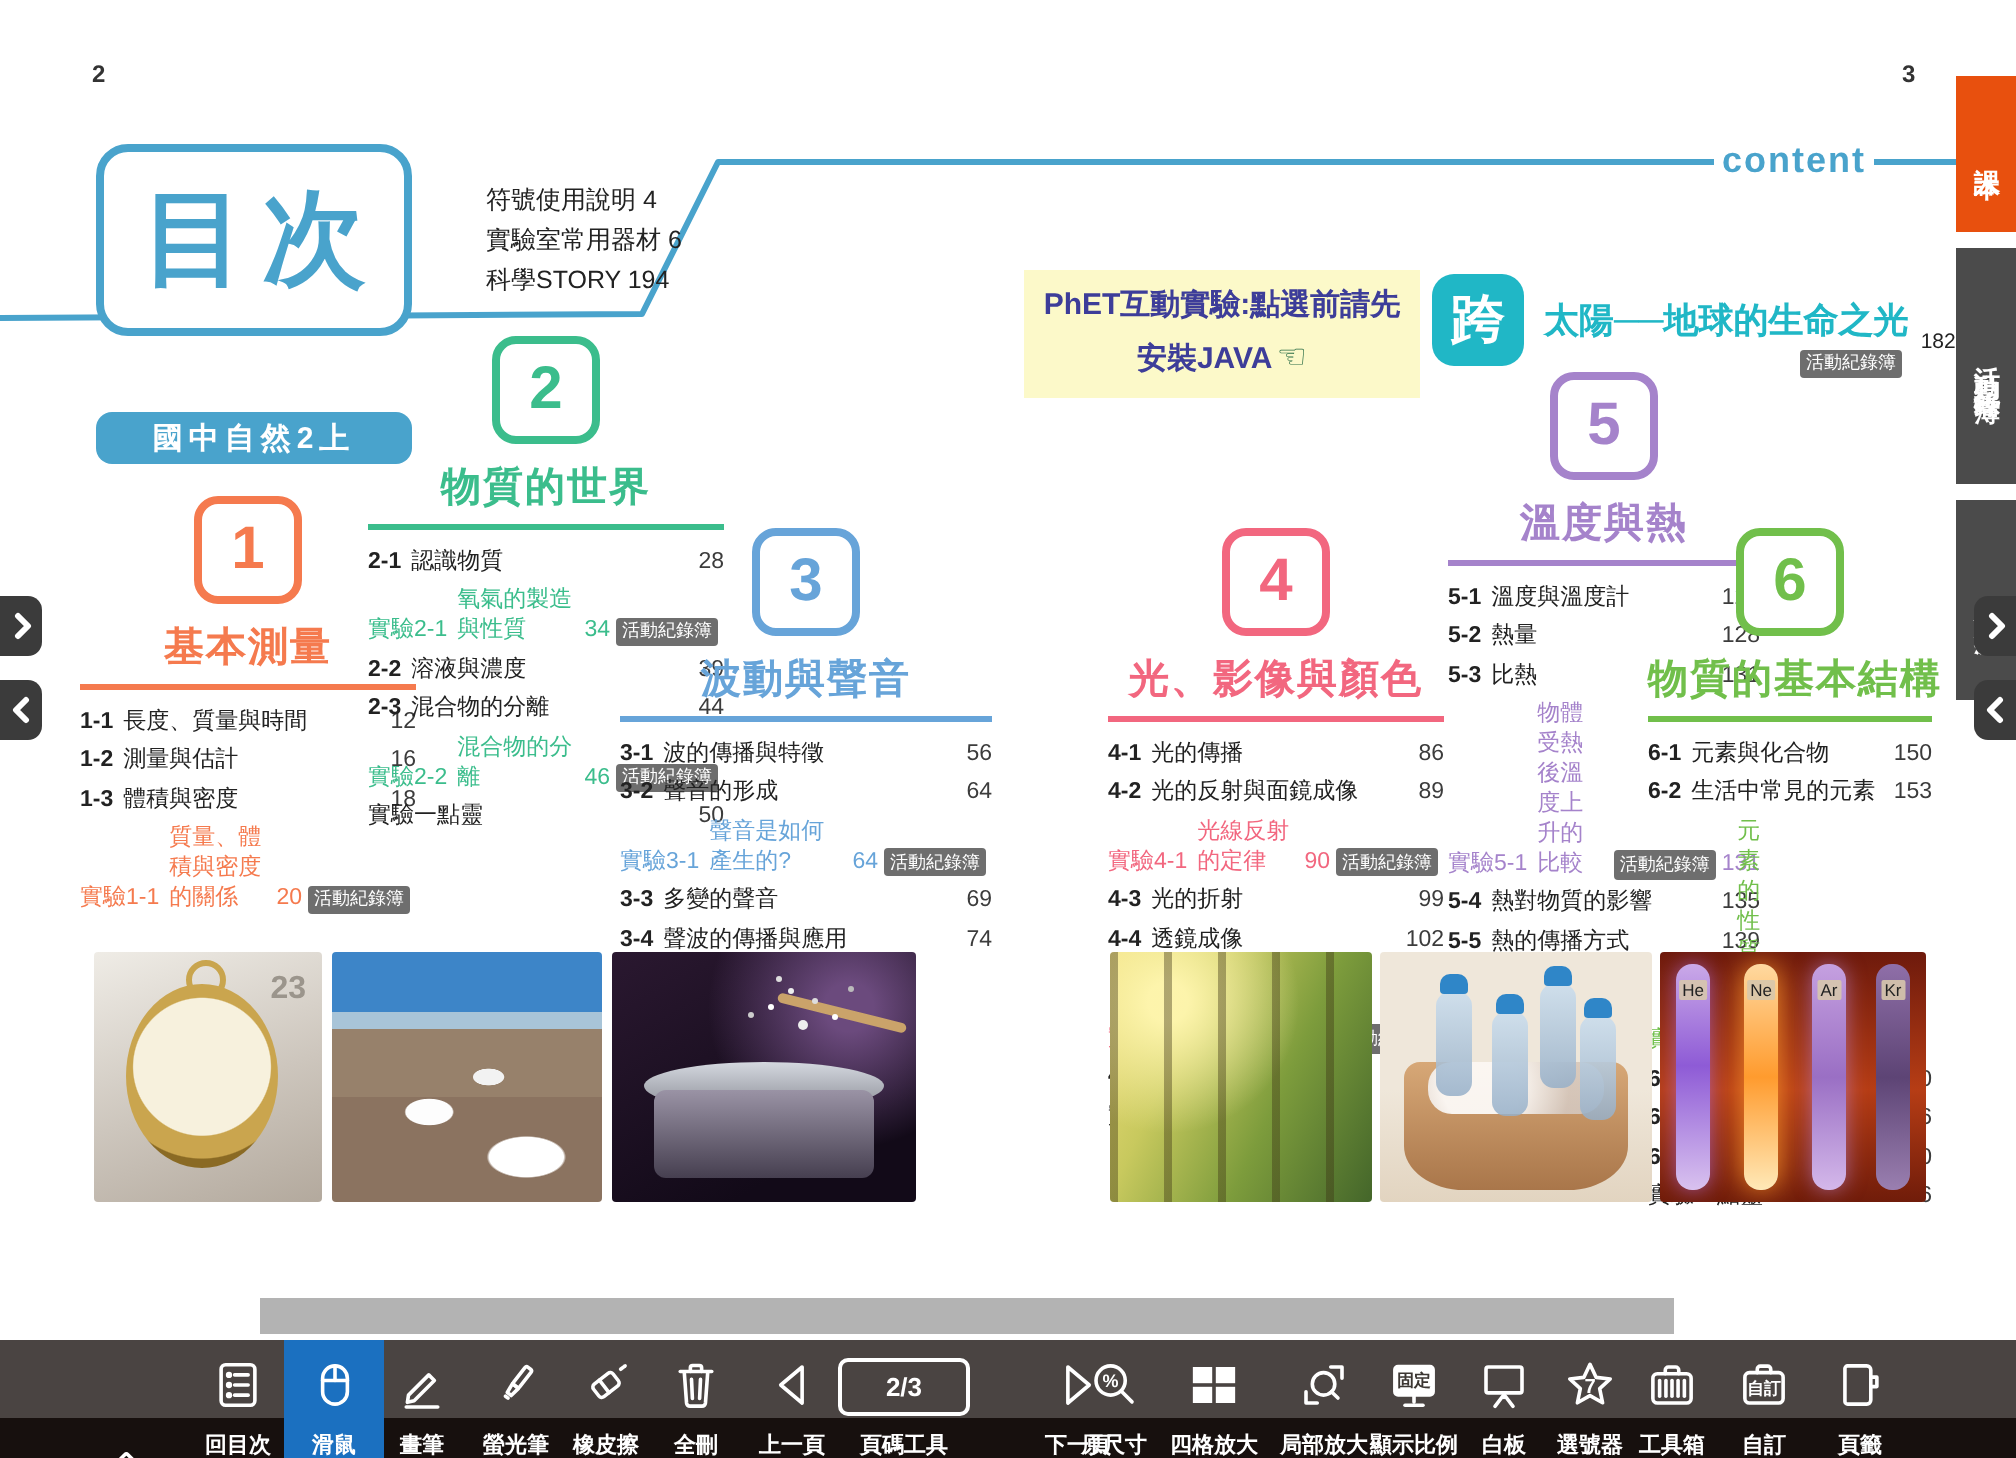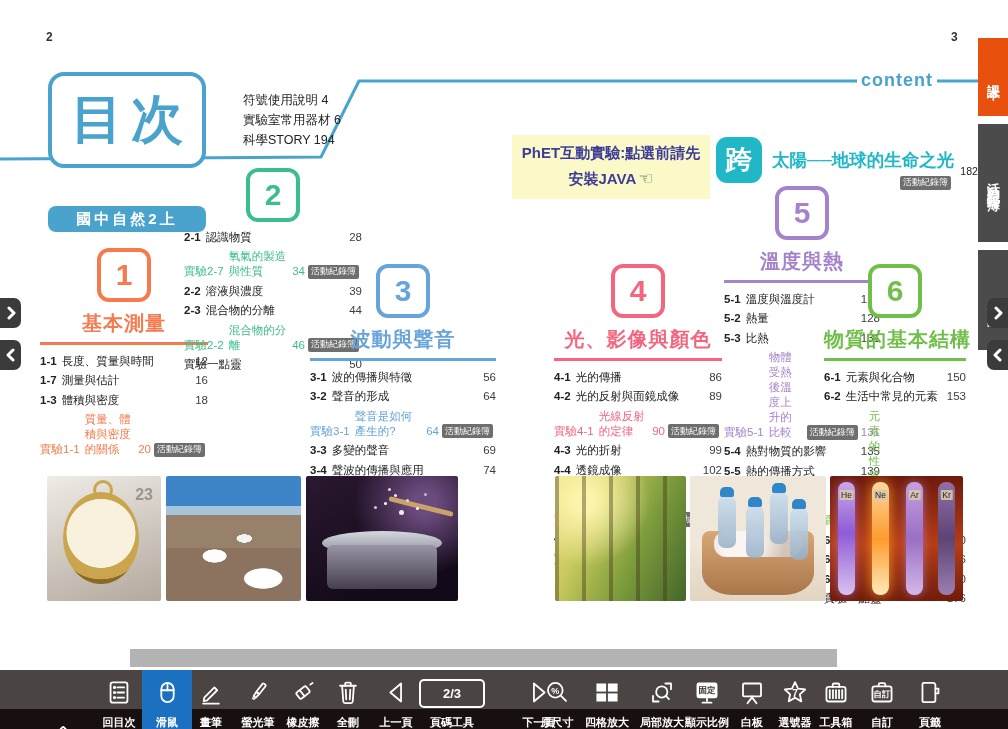--- a/index.html
+++ b/index.html
@@ -159,21 +159,21 @@
         <div class="sec-badge" style="border-color: rgb(245, 122, 78); color: rgb(245, 122, 78);">1</div>
         <div class="sec-title" style="color: rgb(245, 122, 78); border-color: rgb(245, 122, 78);">基本測量</div>
         <div class="toc-row">
           <span class="toc-label">1-1</span>
           <span class="toc-text">長度、質量與時間</span>
           <span class="row-end">
             <span class="toc-page">12</span>
           </span>
         </div>
         <div class="toc-row">
-          <span class="toc-label">1-7</span>
+          <span class="toc-label">1-2</span>
           <span class="toc-text">測量與估計</span>
           <span class="row-end">
             <span class="toc-page">16</span>
           </span>
         </div>
         <div class="toc-row">
           <span class="toc-label">1-3</span>
           <span class="toc-text">體積與密度</span>
           <span class="row-end">
             <span class="toc-page">18</span>
@@ -183,29 +183,30 @@
           <span class="toc-label">實驗1-1</span>
           <span class="toc-text">質量、體積與密度的關係</span>
           <span class="row-end">
             <span class="toc-page" style="color: rgb(245, 122, 78);">20</span>
             <span class="act-tag">活動紀錄簿</span>
           </span>
         </div>
       </div>
       <div class="section" style="left: 184px; top: 168px; width: 178px;">
         <div class="sec-badge" style="border-color: rgb(59, 189, 140); color: rgb(59, 189, 140);">2</div>
+        <div class="sec-title" style="color: rgb(59, 189, 140); border-color: rgb(59, 189, 140);">物質的世界</div>
         <div class="toc-row">
           <span class="toc-label">2-1</span>
           <span class="toc-text">認識物質</span>
           <span class="row-end">
             <span class="toc-page">28</span>
           </span>
         </div>
         <div class="toc-row exp" style="color: rgb(59, 189, 140);">
-          <span class="toc-label">實驗2-7</span>
+          <span class="toc-label">實驗2-1</span>
           <span class="toc-text">氧氣的製造與性質</span>
           <span class="row-end">
             <span class="toc-page" style="color: rgb(59, 189, 140);">34</span>
             <span class="act-tag">活動紀錄簿</span>
           </span>
         </div>
         <div class="toc-row">
           <span class="toc-label">2-2</span>
           <span class="toc-text">溶液與濃度</span>
           <span class="row-end">

